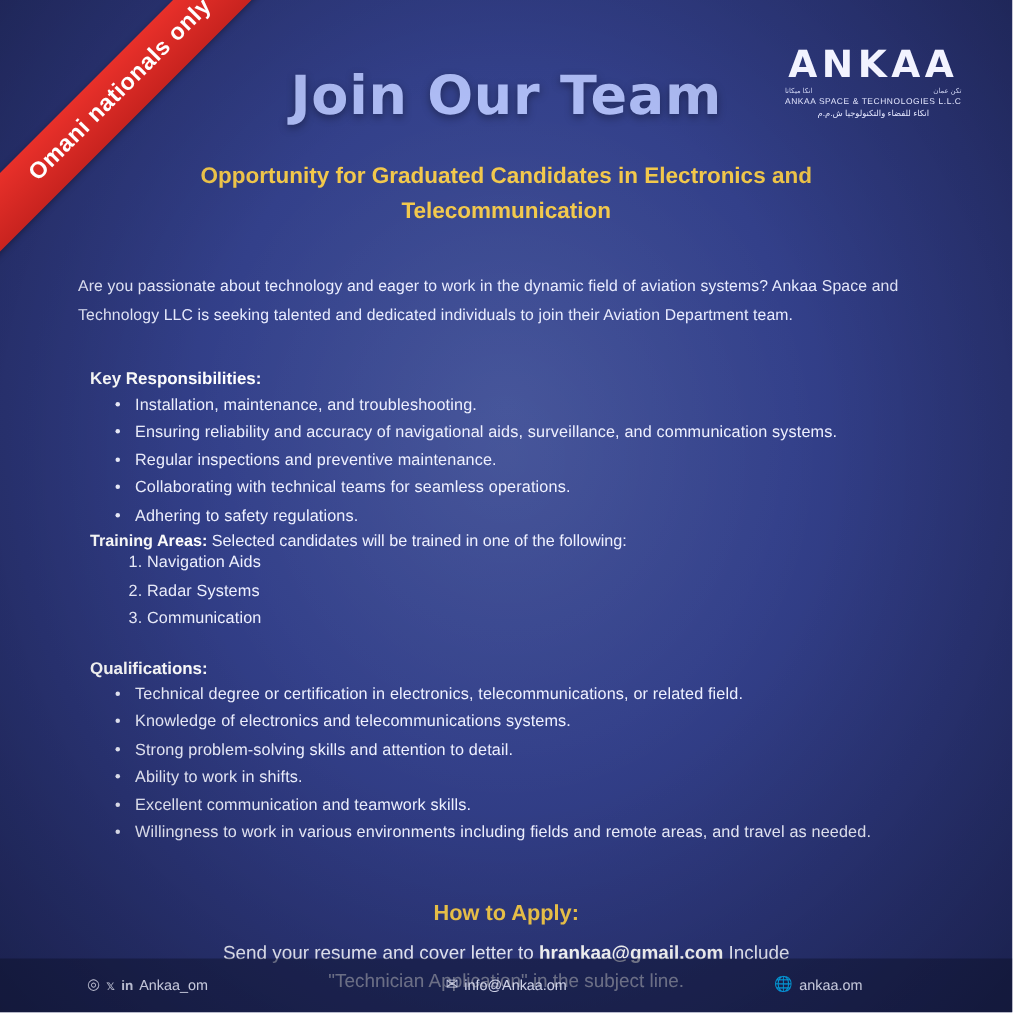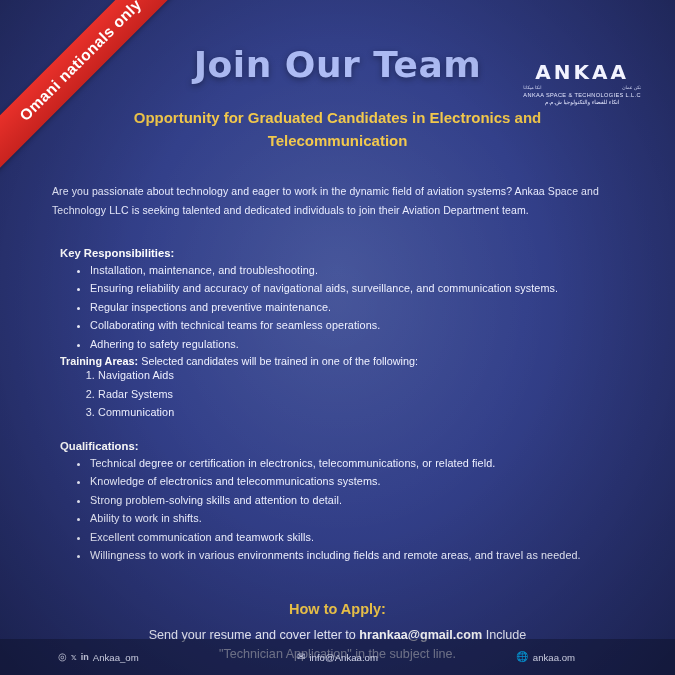--- a/index.html
+++ b/index.html
@@ -47,27 +47,26 @@
   }
 
   
   .logo {
     position: absolute;
     top: 30px; right: 34px;
     text-align: center;
     z-index: 4;
   }
   .logo .mark {
-    font-size: 20px;
+    font-size: 25px;
     letter-spacing: 3px;
     font-weight: bold;
     color: #f2f3ff;
     line-height: 1;
     font-family: "DejaVu Sans", sans-serif;
-    margin-top: 32px;
   }
   .logo .sub1 {
     font-size: 4.6px;
     letter-spacing: .6px;
     color: #cfd4f2;
     margin-top: 3px;
     display: flex; justify-content: space-between;
   }
   .logo .sub2 {
     font-size: 5.6px;

